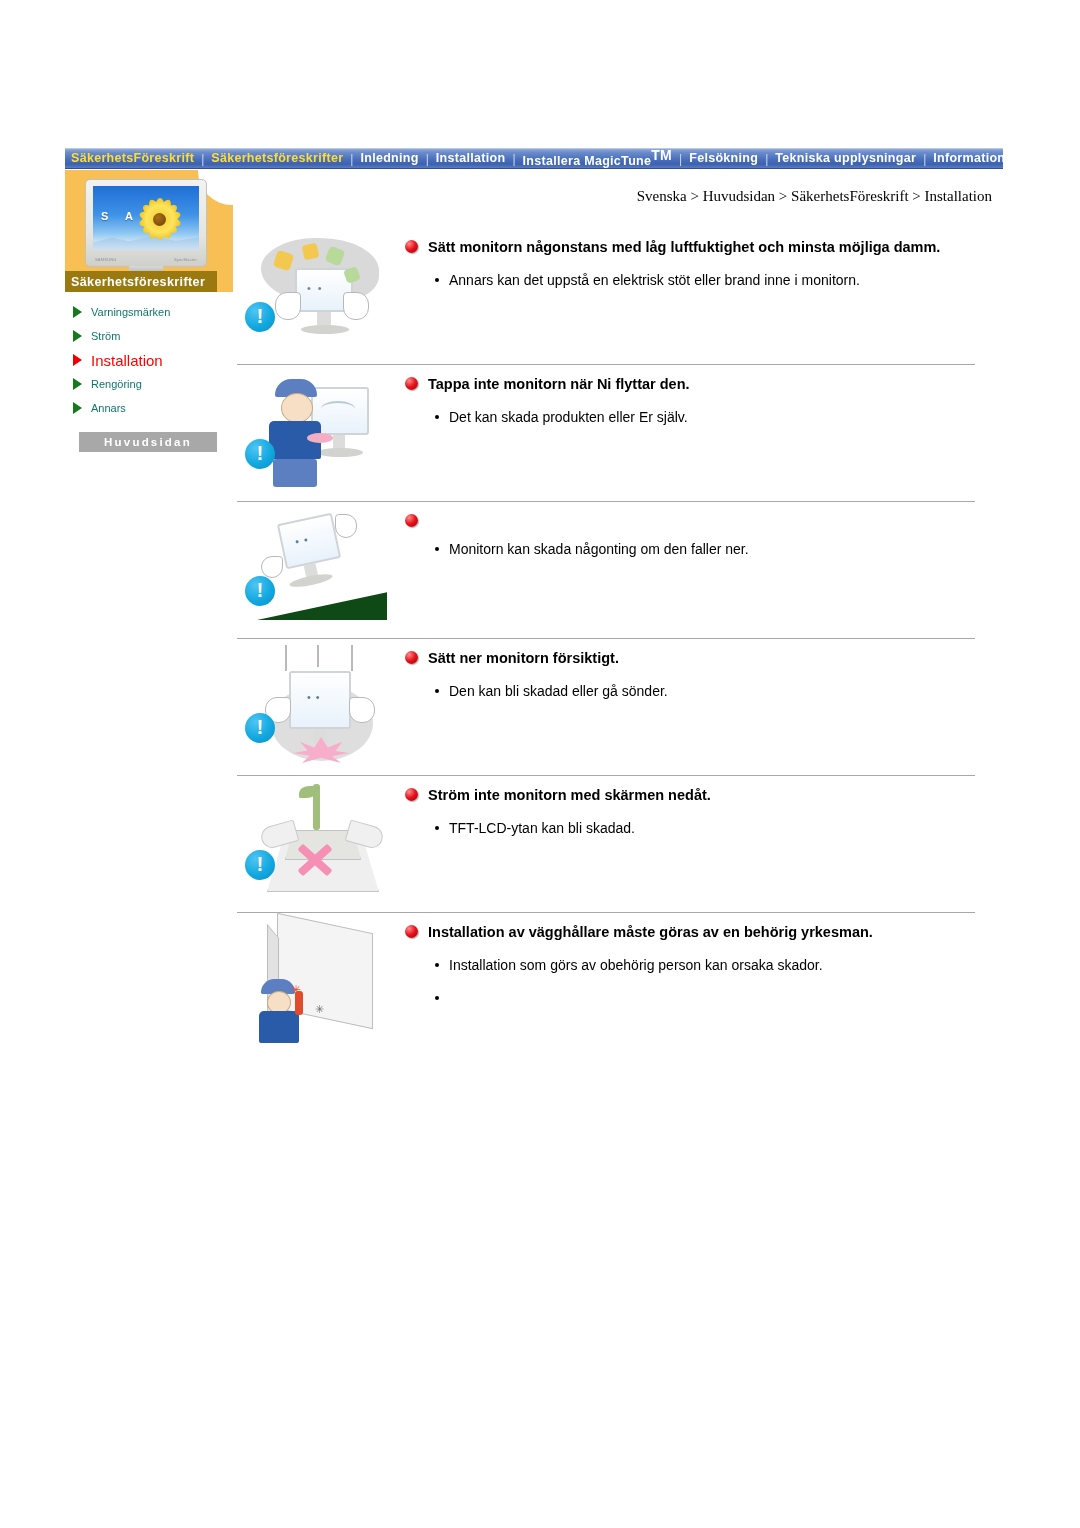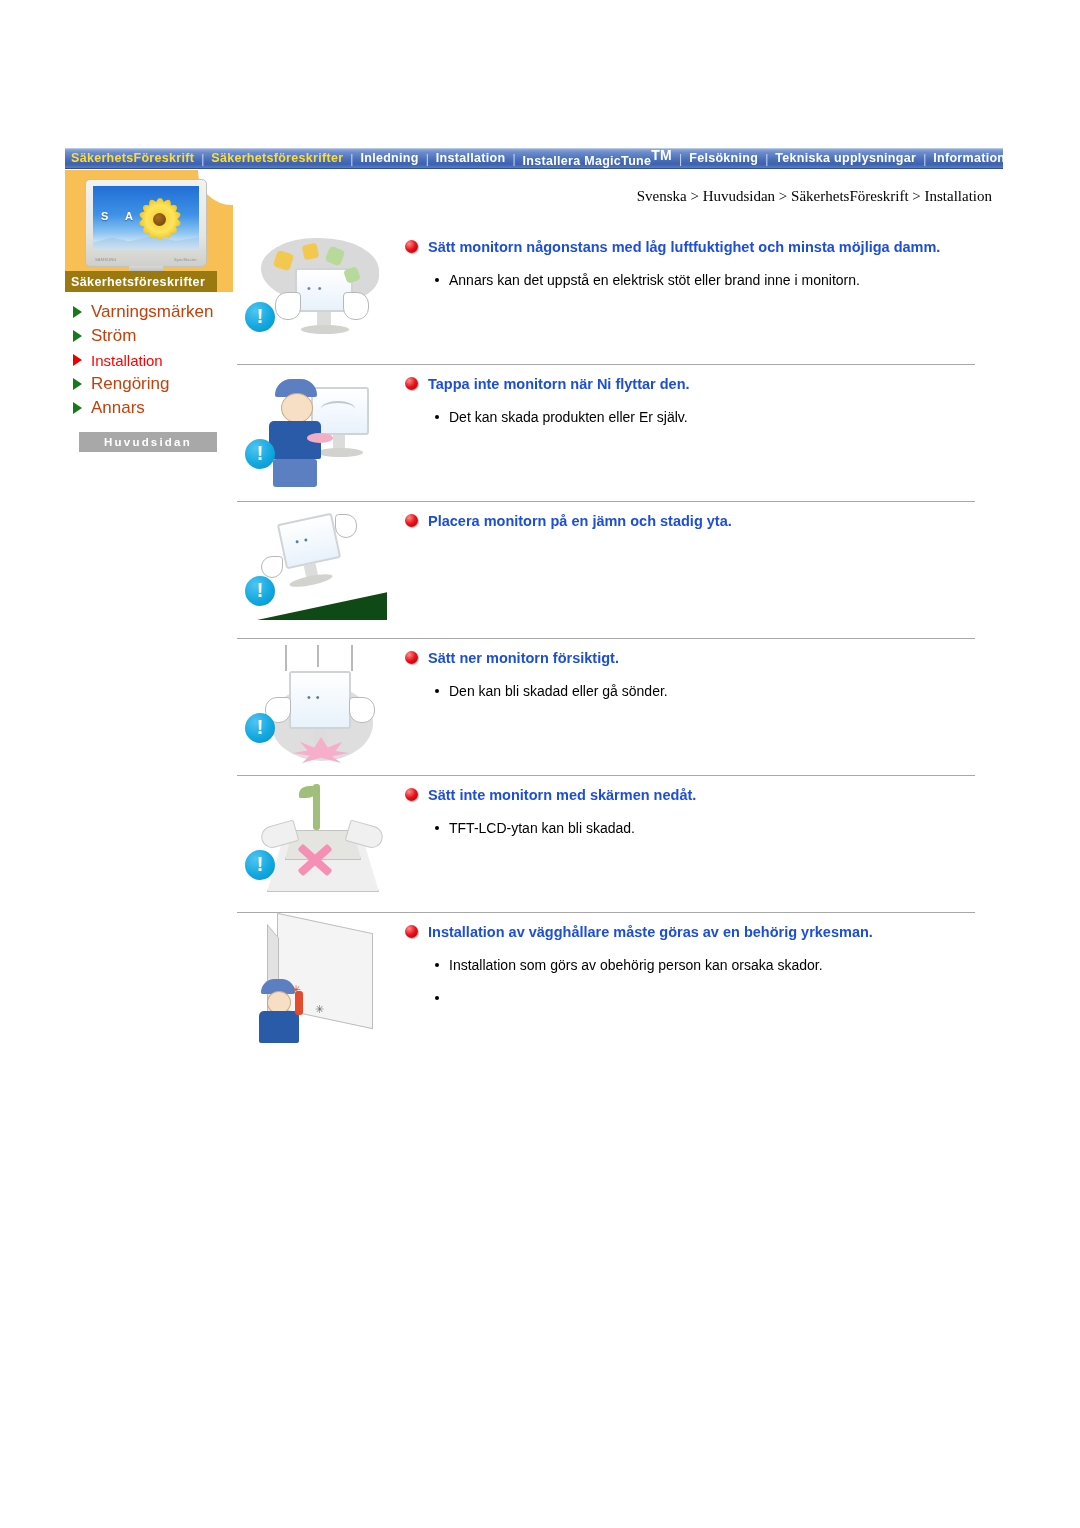--- a/index.html
+++ b/index.html
@@ -167,22 +167,22 @@
   .tri {
     width: 0; height: 0;
     border-left: 9px solid #157a1b;
     border-top: 6px solid transparent;
     border-bottom: 6px solid transparent;
     margin-right: 9px;
     flex: 0 0 auto;
   }
   .side-item.active .tri { border-left-color: #ee0000; }
   .side-label {
-    font-size: 17px;
-    color: #c2410c;
+    font-size: 11px;
+    color: #0f766e;
   }
   .side-item.active .side-label {
     color: #ff0000;
     font-size: 15px;
   }
   .huvud-btn {
     margin: 12px 0 0 14px;
     width: 138px; height: 20px;
     background: #a8a8a8;
     color: #ffffff;
@@ -259,21 +259,21 @@
     flex: 0 0 auto;
     width: 13px; height: 13px;
     border-radius: 50%;
     background: radial-gradient(circle at 32% 28%, #ff8a8a 0%, #e8121b 48%, #9b0006 100%);
     margin: 4px 10px 0 0;
     box-shadow: 1px 1px 1px rgba(0,0,0,.3);
   }
   .head-txt {
     font-size: 14.5px;
     font-weight: bold;
-    color: #1d4ed8;
+    color: #000000;
     line-height: 22px;
     max-width: 560px;
   }
   .bullets { margin: 12px 0 0 30px; }
   .bul {
     display: flex;
     align-items: flex-start;
     margin-bottom: 12px;
   }
   .bul-dot {
@@ -493,21 +493,26 @@
               <div style="position:absolute;left:34px;top:68px;width:44px;height:9px;background:#d2d2cf;border-radius:50%;transform:rotate(-12deg);"></div>
               <div style="position:absolute;left:80px;top:6px;width:22px;height:24px;background:#fff;border:1.5px solid #b8b8b8;border-radius:4px 12px 12px 12px;"></div>
               <div style="position:absolute;left:6px;top:48px;width:22px;height:22px;background:#fff;border:1.5px solid #b8b8b8;border-radius:12px 4px 12px 12px;"></div>
               <div style="position:absolute;left:40px;top:26px;color:#5a7f9e;font-size:11px;letter-spacing:5px;transform:rotate(-12deg);">••</div>
             </div>
             <div class="bang">!</div>
           </div>
           <div class="txt-wrap">
             <div class="head-row">
               <span class="red-ball"></span>
-              <div class="head-txt">Placera monitorn på en jämn och stadig yta.</div>
+            </div>
+            <div class="bullets">
+              <div class="bul">
+                <span class="bul-dot"></span>
+                <div class="bul-txt">Monitorn kan skada någonting om den faller ner.</div>
+              </div>
             </div>
           </div>
         </div>
       </div>
       <div class="section">
         <div class="divider"></div>
         <div class="sec-inner">
           <div class="illus-wrap">
             <div class="illus">
               <div class="blob" style="left:16px;top:40px;width:102px;height:76px;border-radius:50%;background:#dedede;"></div>
@@ -549,21 +554,21 @@
               <div style="position:absolute;left:58px;top:2px;width:7px;height:46px;background:#9fbf7a;border-radius:3px;"></div>
               <div style="position:absolute;left:44px;top:4px;width:18px;height:12px;background:#9fbf7a;border-radius:60% 10% 60% 10%;"></div>
               <div class="pinkx" style="left:40px;top:74px;transform:rotate(42deg);"></div>
               <div class="pinkx" style="left:40px;top:74px;transform:rotate(-42deg);"></div>
             </div>
             <div class="bang">!</div>
           </div>
           <div class="txt-wrap">
             <div class="head-row">
               <span class="red-ball"></span>
-              <div class="head-txt">Sätt inte monitorn med skärmen nedåt.</div>
+              <div class="head-txt">Ström inte monitorn med skärmen nedåt.</div>
             </div>
             <div class="bullets">
               <div class="bul">
                 <span class="bul-dot"></span>
                 <div class="bul-txt">TFT-LCD-ytan kan bli skadad.</div>
               </div>
             </div>
           </div>
         </div>
       </div>

